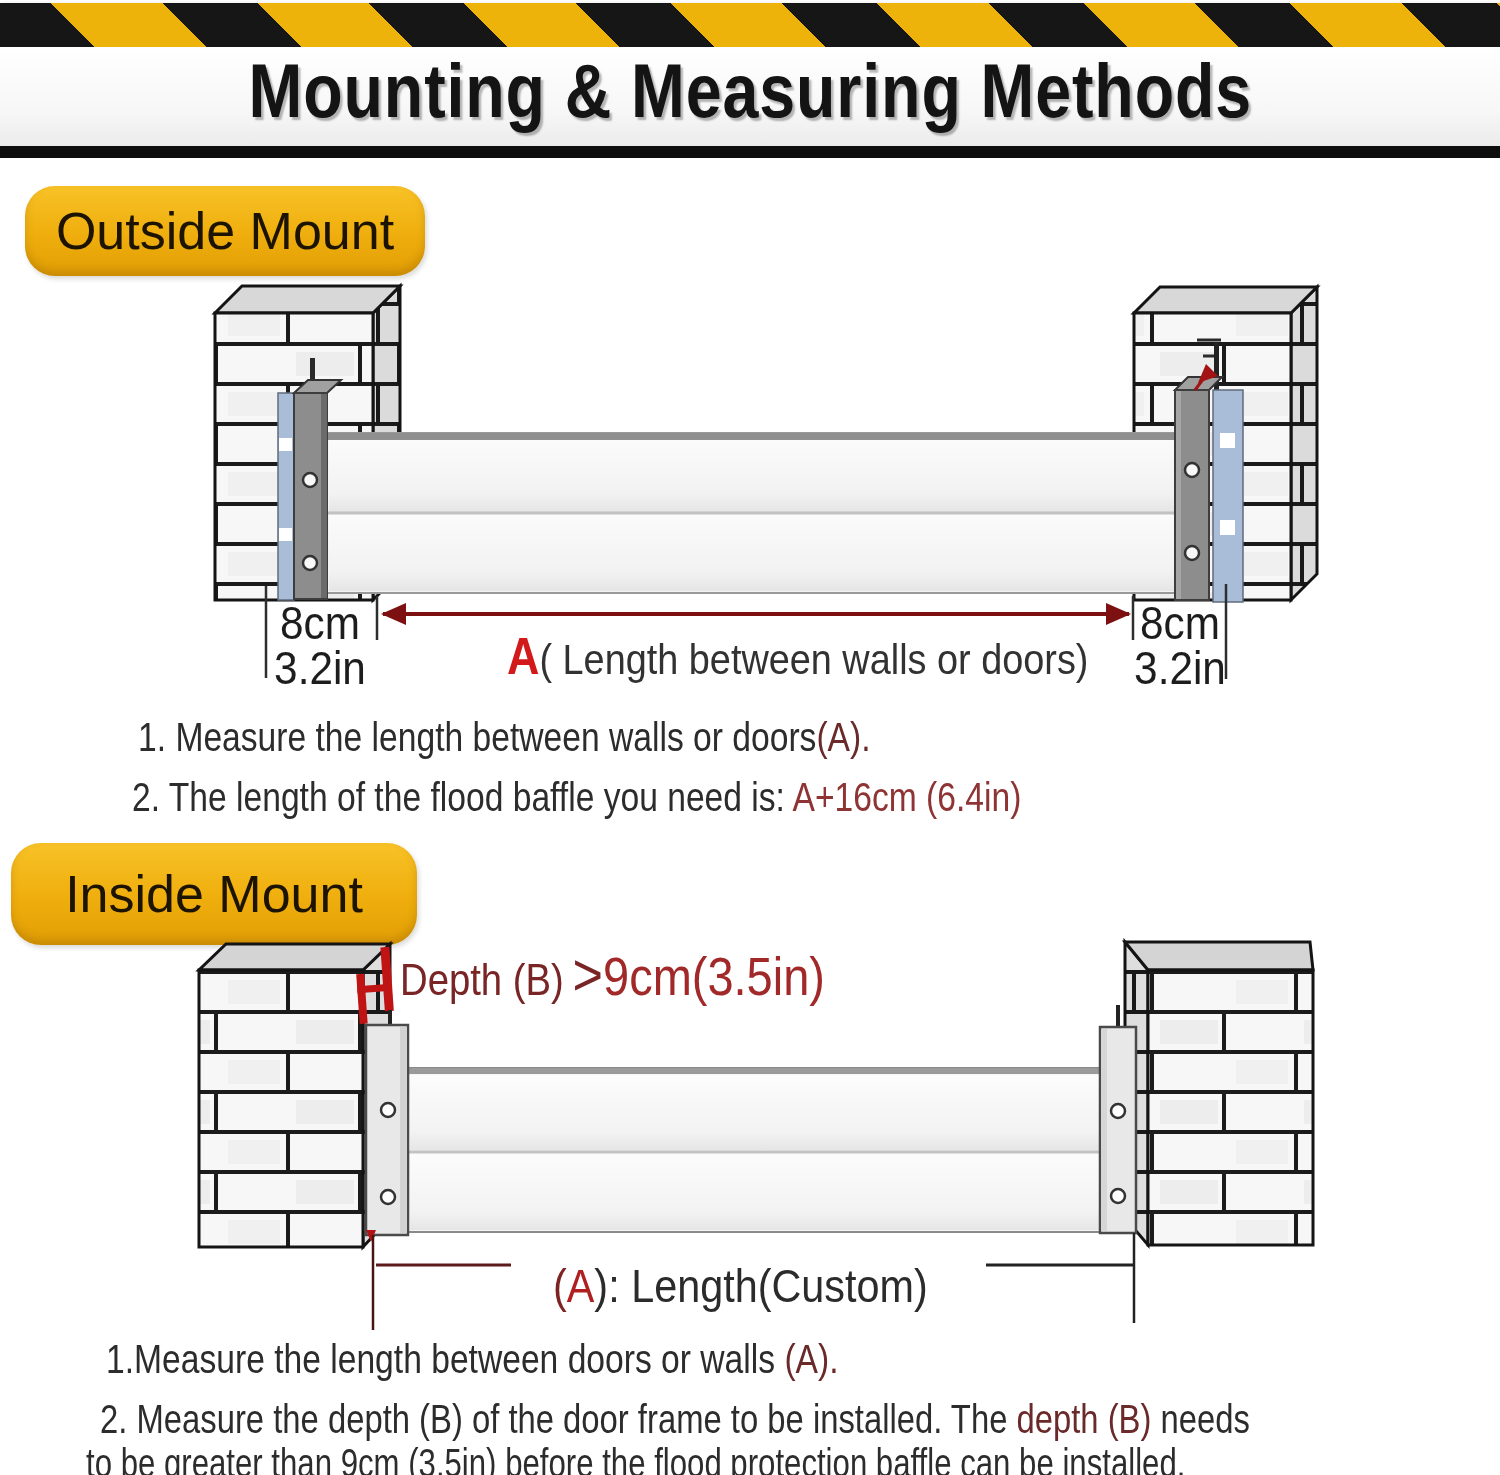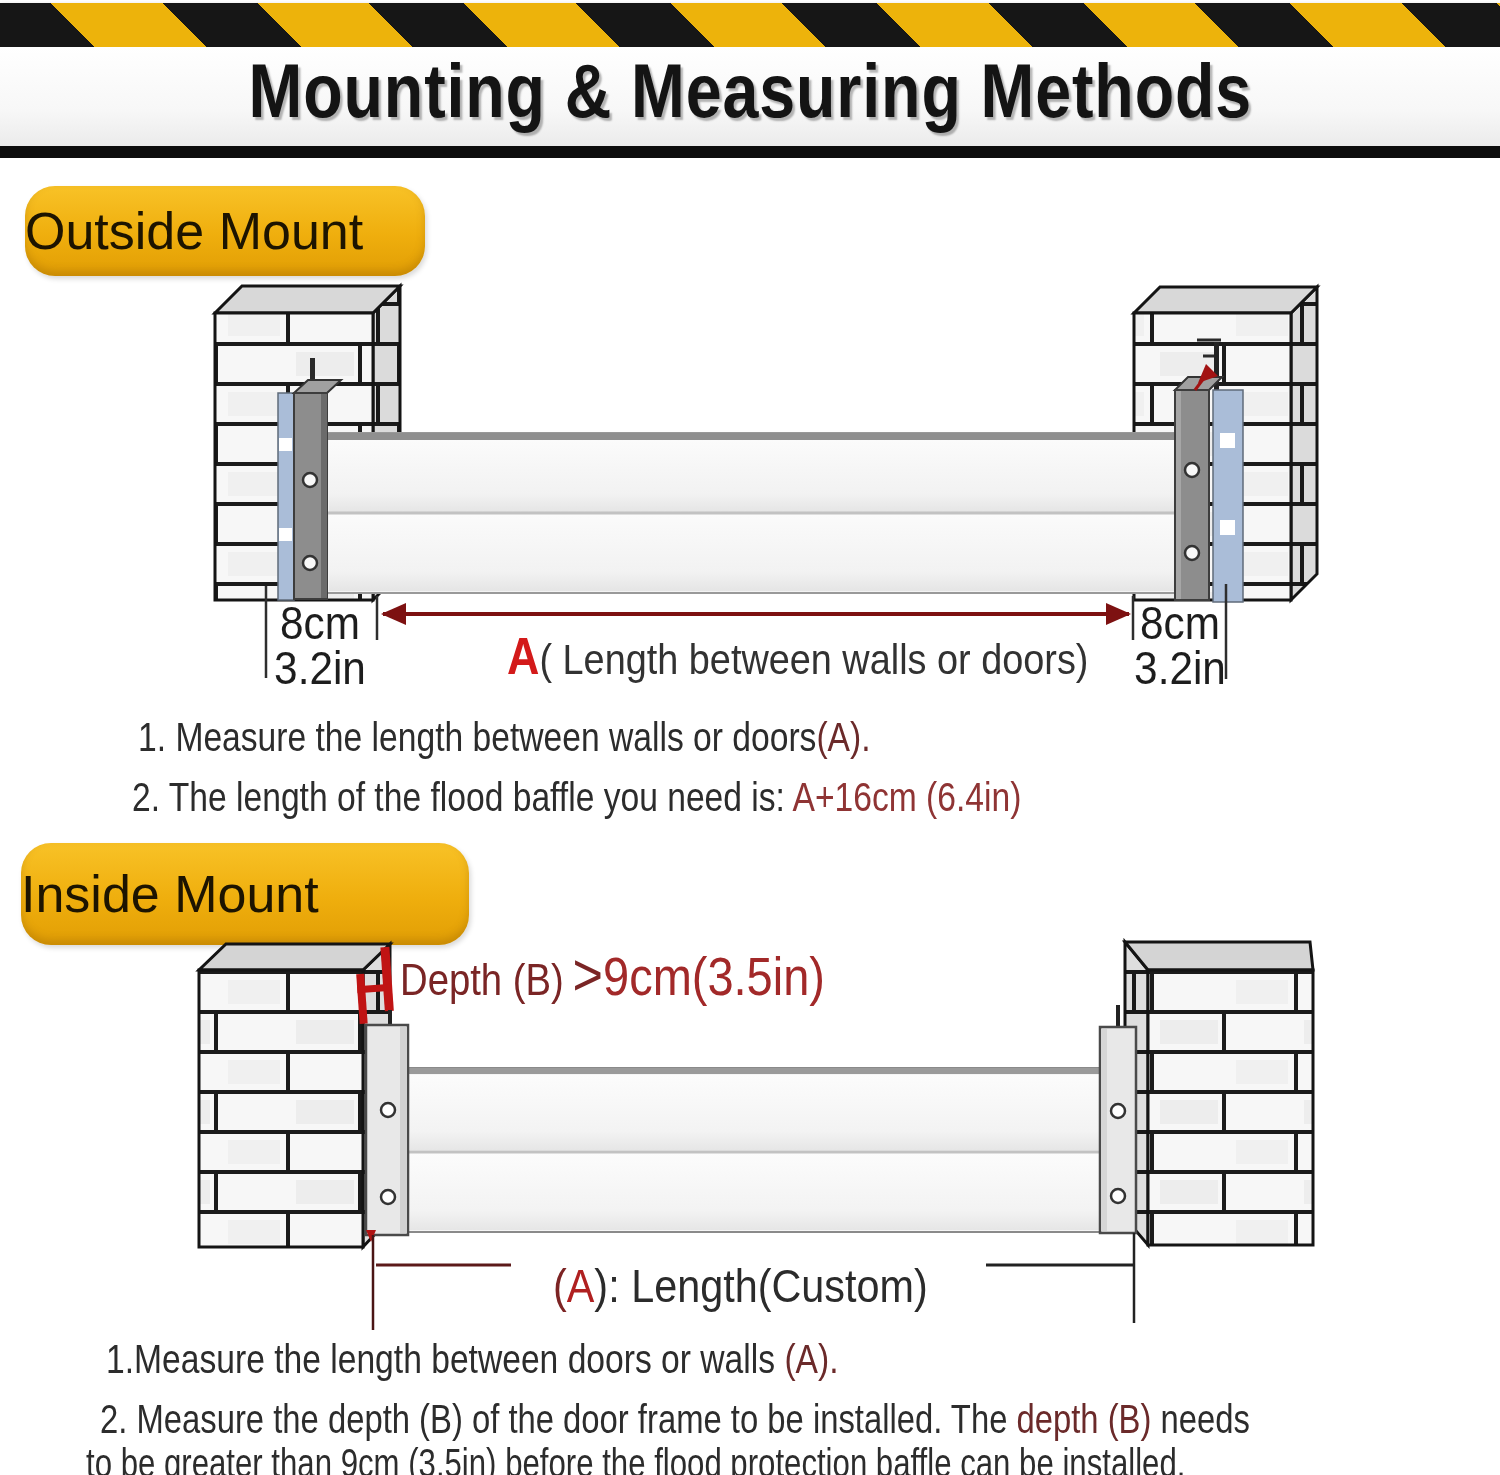--- a/index.html
+++ b/index.html
@@ -12,26 +12,26 @@
           box-shadow:0 3px 6px rgba(0,0,0,.28); }
   .title-band { position:absolute; left:0; top:47px; width:1500px; height:99px;
           background:linear-gradient(180deg,#ffffff 0%,#f7f7f7 65%,#ebebeb 100%);
           display:flex; justify-content:center; }
   .title { font-size:76px; font-weight:bold; color:#141414; white-space:nowrap;
           transform:scaleX(0.85); letter-spacing:1px;
           text-shadow:3px 3px 2px rgba(0,0,0,0.28); }
   .divider { position:absolute; left:0; top:146px; width:1500px; height:12px; background:#0d0d0d; }
 
   
-  .badge { position:absolute; display:flex; align-items:center; justify-content:flex-start;
+  .badge { position:absolute; display:flex; align-items:center; justify-content:center;
           background:linear-gradient(180deg,#f8c227 0%,#efae0d 55%,#e19e05 100%);
           border-radius:30px; box-shadow:inset 0 -5px 8px rgba(140,90,0,.30), 2px 3px 5px rgba(0,0,0,.15); }
   .badge span { font-size:52px; color:#1d1400; }
   #badge-outside { left:25px; top:186px; width:400px; height:90px; }
-  #badge-inside  { left:21px; top:843px; width:448px; height:102px; }
+  #badge-inside  { left:11px; top:843px; width:406px; height:102px; }
 
   
   .diag { position:absolute; left:0; }
   #diag1 { top:262px; }
   #diag2 { top:930px; }
 
   
   .t { position:absolute; white-space:nowrap; color:#222; }
   .dimlabel { font-size:46px; color:#1d1d1d; width:124px; text-align:center;
               transform:scaleX(0.92); }

